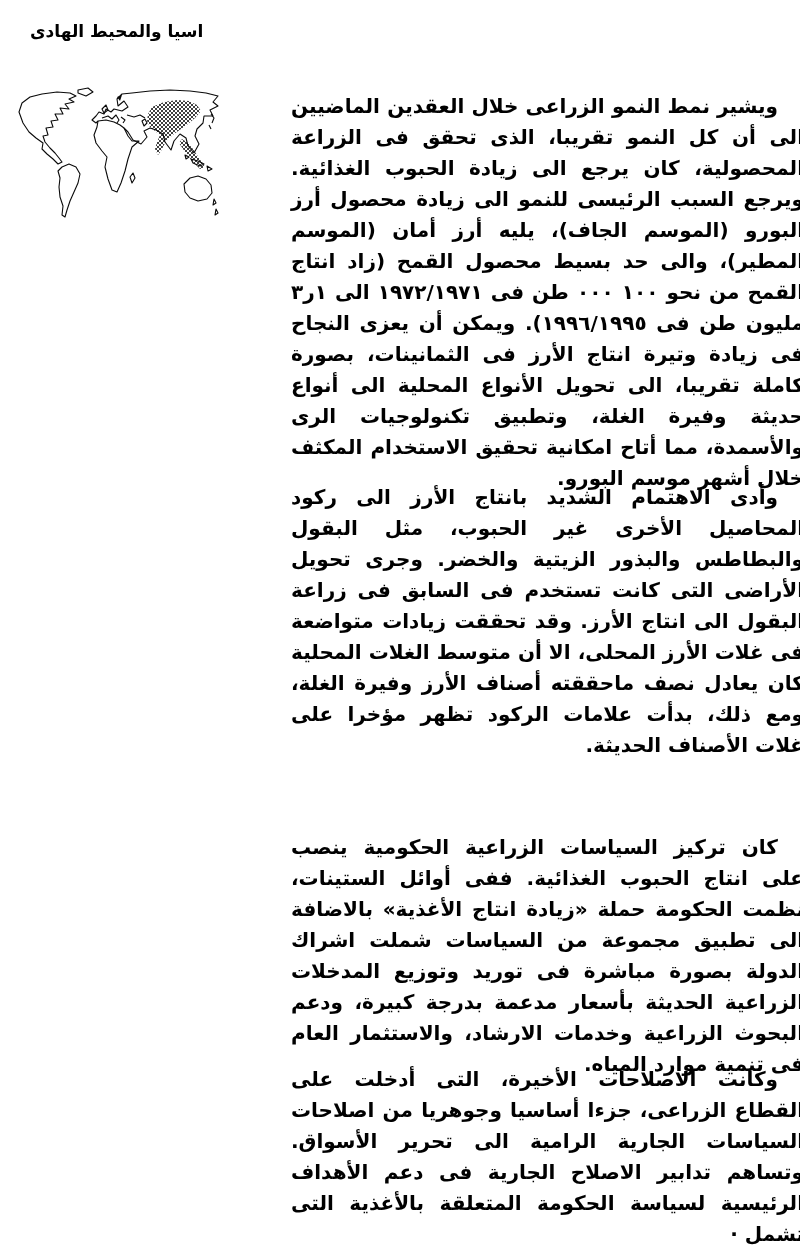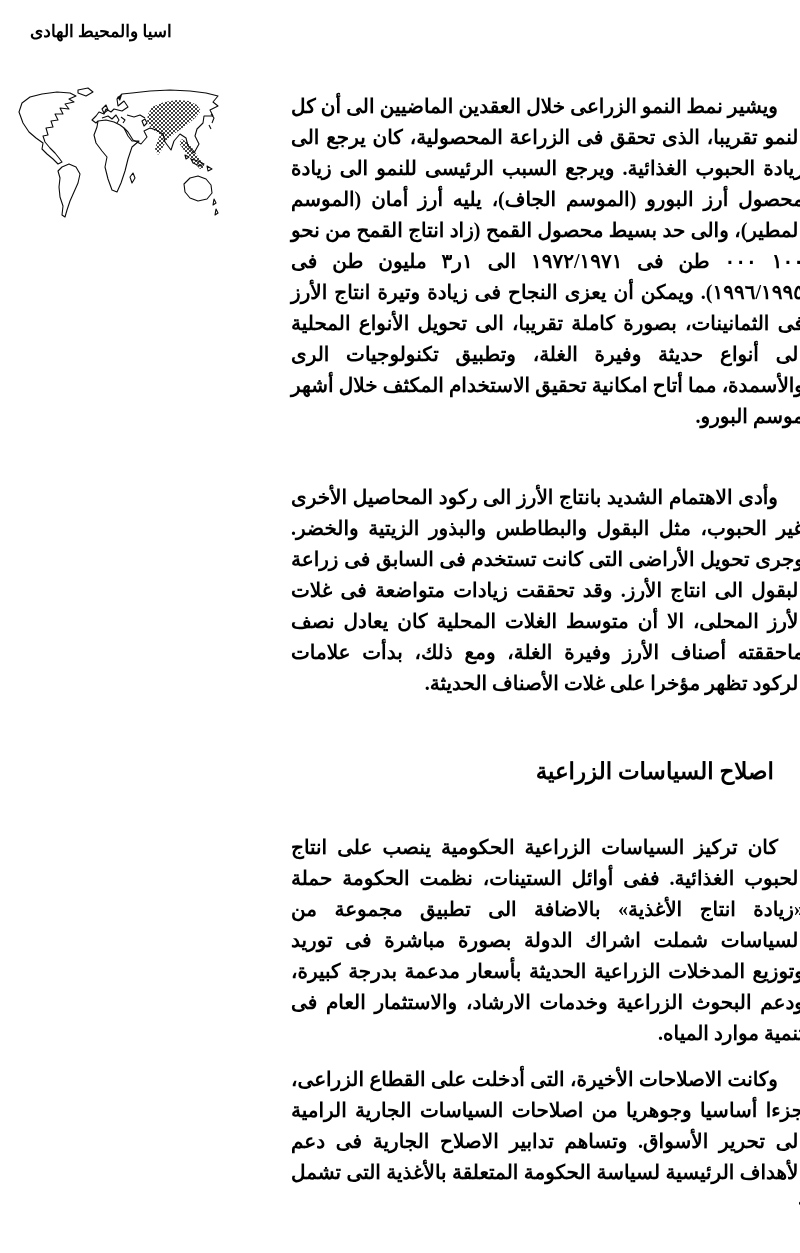--- a/index.html
+++ b/index.html
@@ -12,21 +12,20 @@
     position: relative;
     background: var(--background, #ffffff);
     font-family: "DejaVu Sans", sans-serif;
     overflow: hidden;
   }
   .page {
     position: absolute;
     inset: 0;
     background: var(--background, #ffffff);
     color: var(--text, #000000);
-    font-family: Liberation Serif, serif;
   }
   .running-header {
     position: absolute;
     top: 21px;
     left: 30px;
     font-size: 17px;
     font-weight: bold;
     direction: rtl;
     color: var(--text, #000000);
     letter-spacing: 0.5px;
@@ -130,19 +129,18 @@
       </g>
 
       <path d="M103,10 L108,8 L106,14 Z" fill="#0a0a0a" stroke="none"></path>
     </svg>
   </div>
 
   <p class="body-par p1">ويشير نمط النمو الزراعى خلال العقدين الماضيين الى أن كل النمو تقريبا، الذى تحقق فى الزراعة المحصولية، كان يرجع الى زيادة الحبوب الغذائية. ويرجع السبب الرئيسى للنمو الى زيادة محصول أرز البورو (الموسم الجاف)، يليه أرز أمان (الموسم المطير)، والى حد بسيط محصول القمح (زاد انتاج القمح من نحو ١٠٠ ٠٠٠ طن فى ١٩٧٢/١٩٧١ الى ١ر٣ مليون طن فى ١٩٩٦/١٩٩٥). ويمكن أن يعزى النجاح فى زيادة وتيرة انتاج الأرز فى الثمانينات، بصورة كاملة تقريبا، الى تحويل الأنواع المحلية الى أنواع حديثة وفيرة الغلة، وتطبيق تكنولوجيات الرى والأسمدة، مما أتاح امكانية تحقيق الاستخدام المكثف خلال أشهر موسم البورو.</p>
 
   <p class="body-par p2">وأدى الاهتمام الشديد بانتاج الأرز الى ركود المحاصيل الأخرى غير الحبوب، مثل البقول والبطاطس والبذور الزيتية والخضر. وجرى تحويل الأراضى التى كانت تستخدم فى السابق فى زراعة البقول الى انتاج الأرز. وقد تحققت زيادات متواضعة فى غلات الأرز المحلى، الا أن متوسط الغلات المحلية كان يعادل نصف ماحققته أصناف الأرز وفيرة الغلة، ومع ذلك، بدأت علامات الركود تظهر مؤخرا على غلات الأصناف الحديثة.</p>
 
-  <h2 class="section-heading">اصلاح السياسات الزراعية</h2>
 
   <p class="body-par p3">كان تركيز السياسات الزراعية الحكومية ينصب على انتاج الحبوب الغذائية. ففى أوائل الستينات، نظمت الحكومة حملة «زيادة انتاج الأغذية» بالاضافة الى تطبيق مجموعة من السياسات شملت اشراك الدولة بصورة مباشرة فى توريد وتوزيع المدخلات الزراعية الحديثة بأسعار مدعمة بدرجة كبيرة، ودعم البحوث الزراعية وخدمات الارشاد، والاستثمار العام فى تنمية موارد المياه.</p>
 
   <p class="body-par p4">وكانت الاصلاحات الأخيرة، التى أدخلت على القطاع الزراعى، جزءا أساسيا وجوهريا من اصلاحات السياسات الجارية الرامية الى تحرير الأسواق. وتساهم تدابير الاصلاح الجارية فى دعم الأهداف الرئيسية لسياسة الحكومة المتعلقة بالأغذية التى تشمل ·</p>
 
 </div>
 
 </body></html>

